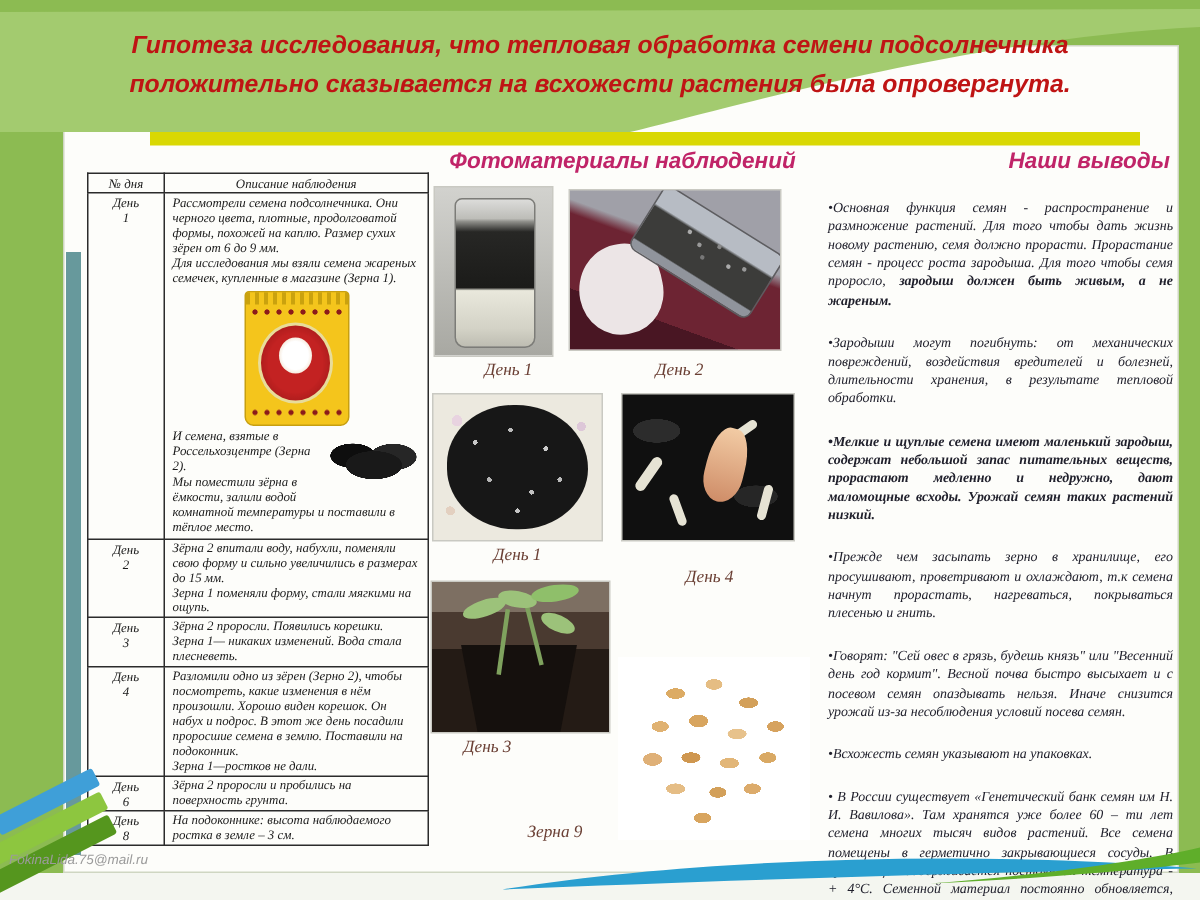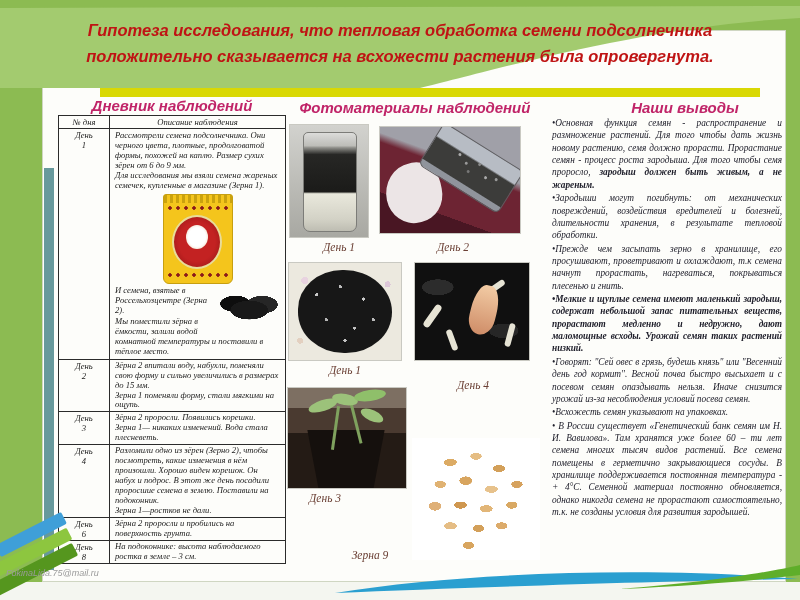--- a/index.html
+++ b/index.html
@@ -11,21 +11,21 @@
   .bottom-strip{position:absolute;left:0;top:582px;width:800px;height:18px;background:#f4f6f0;}
   
   .banner{position:absolute;left:0;top:0;width:800px;height:92px;}
   .banner-title{position:absolute;left:70px;top:18px;width:660px;text-align:center;
         color:#bf1414;font-weight:bold;font-size:16.5px;line-height:1.55;z-index:5;}
   .yellow-strip{position:absolute;left:100px;top:88px;width:660px;height:9px;background:#d9d803;z-index:4;}
   
   .sec-h{position:absolute;font-weight:bold;font-size:15px;color:#c02468;text-align:center;z-index:4;}
   #h-diary{left:58px;top:97px;width:228px;}
   #h-photos{left:298px;top:99px;width:234px;}
-  #h-concl{left:571px;top:99px;width:228px;}
+  #h-concl{left:552px;top:99px;width:228px;text-align:right;}
   
   .teal-bar{position:absolute;left:44px;top:168px;width:10px;height:402px;background:#67999c;z-index:3;}
   
   .diary{position:absolute;left:58px;top:115px;width:228px;z-index:3;}
   table{border-collapse:collapse;width:100%;font-family:"Liberation Serif","DejaVu Serif",serif;
         font-size:8.6px;color:#1a1a1a;}
   td,th{border:1px solid #2b2b2b;vertical-align:top;padding:1px 5px;}
   th{font-weight:normal;text-align:center;font-size:8.6px;padding:1px 2px;}
   .daycell{width:40px;text-align:center;}
   .desccell{line-height:1.16;}
@@ -123,21 +123,21 @@
         radial-gradient(ellipse 8px 5px at 52% 74%,#d3a05a 70%,transparent 71%),
         radial-gradient(ellipse 8px 5px at 70% 72%,#dcab6b 70%,transparent 71%),
         radial-gradient(ellipse 8px 5px at 44% 88%,#d8a55f 70%,transparent 71%);}
   #cap1{left:294px;top:241px;} #cap2{left:408px;top:241px;}
   #cap3{left:300px;top:364px;} #cap4{left:428px;top:364px;margin-top:15px;}
   #cap5{left:280px;top:492px;} #cap6{left:325px;top:549px;}
   
   .concl{position:absolute;left:552px;top:117px;width:230px;z-index:3;
        font-family:"Liberation Serif","DejaVu Serif",serif;font-size:9.3px;line-height:1.33;
        color:#20202c;text-align:justify;}
-  .bullet{margin:0 0 1px 0;}
+  .bullet{margin:16px 0 1px 0;}
   .bullet .b{font-weight:bold;}
   
   .watermark{position:absolute;left:6px;top:568px;font-size:9px;color:#9b9b9b;z-index:6;}
   .corner-leaf{position:absolute;left:-10px;top:520px;width:90px;height:80px;z-index:5;}
   .corner-leaf div{position:absolute;border-radius:2px;}
   .cl-blue{left:4px;top:8px;width:74px;height:13px;background:#3f9fd8;transform:rotate(-27deg);}
   .cl-lgreen{left:0px;top:26px;width:84px;height:13px;background:#8dc63f;transform:rotate(-27deg);}
   .cl-dgreen{left:-2px;top:43px;width:92px;height:14px;background:#55961e;transform:rotate(-27deg);}
   .swoosh{position:absolute;left:330px;top:563px;z-index:6;}
 </style>
@@ -151,21 +151,20 @@
 
   <div class="banner">
     <svg width="800" height="92" viewBox="0 0 800 92">
       <path d="M0,0 H800 V18 C640,26 480,74 420,88 L0,88 Z" fill="#a3cb6f"></path>
       <path d="M0,0 H800 V6 L0,8 Z" fill="#8cbb52"></path>
     </svg>
   </div>
   <div class="banner-title">Гипотеза исследования, что тепловая обработка семени подсолнечника положительно сказывается на всхожести растения была опровергнута.</div>
   <div class="yellow-strip"></div>
 
-  <div class="sec-h" id="h-diary">Дневник наблюдений</div>
   <div class="sec-h" id="h-photos">Фотоматериалы наблюдений</div>
   <div class="sec-h" id="h-concl">Наши выводы</div>
 
   <div class="teal-bar"></div>
 
   <div class="diary">
     <table>
       <tbody>
           <tr>
         <th class="daycell">№ дня</th>
@@ -266,22 +265,22 @@
   <div class="cap" id="cap1">День 1</div>
   <div class="cap" id="cap2">День 2</div>
   <div class="cap" id="cap3">День 1</div>
   <div class="cap" id="cap4">День 4</div>
   <div class="cap" id="cap5">День 3</div>
   <div class="cap" id="cap6">Зерна 9</div>
 
   <div class="concl">
     <div class="bullet"><span>•Основная функция семян - распространение и размножение растений. Для того чтобы дать жизнь новому растению, семя должно прорасти. Прорастание семян - процесс роста зародыша. Для того чтобы семя проросло, </span><span class="b">зародыш должен быть живым, а не жареным.</span></div>
     <div class="bullet"><span>•Зародыши могут погибнуть: от механических повреждений, воздействия вредителей и болезней, длительности хранения, в результате тепловой обработки.</span><span class="b"></span></div>
+    <div class="bullet"><span></span><span class="b">•Мелкие и щуплые семена имеют маленький зародыш, содержат небольшой запас питательных веществ, прорастают медленно и недружно, дают маломощные всходы. Урожай семян таких растений низкий.</span></div>
     <div class="bullet"><span>•Прежде чем засыпать зерно в хранилище, его просушивают, проветривают и охлаждают, т.к семена начнут прорастать, нагреваться, покрываться плесенью и гнить.</span><span class="b"></span></div>
-    <div class="bullet"><span></span><span class="b">•Мелкие и щуплые семена имеют маленький зародыш, содержат небольшой запас питательных веществ, прорастают медленно и недружно, дают маломощные всходы. Урожай семян таких растений низкий.</span></div>
     <div class="bullet"><span>•Говорят: "Сей овес в грязь, будешь князь" или "Весенний день год кормит". Весной почва быстро высыхает и с посевом семян опаздывать нельзя. Иначе снизится урожай из-за несоблюдения условий посева семян.</span><span class="b"></span></div>
     <div class="bullet"><span>•Всхожесть семян указывают на упаковках.</span><span class="b"></span></div>
     <div class="bullet"><span>• В России существует «Генетический банк семян им Н. И. Вавилова». Там хранятся уже более 60 – ти лет семена многих тысяч видов растений. Все семена помещены в герметично закрывающиеся сосуды. В хранилище поддерживается постоянная температура - + 4°С. Семенной материал постоянно обновляется, однако никогда семена не прорастают самостоятельно, т.к. не созданы условия для развития зародышей.</span><span class="b"></span></div>
   </div>
 
   <div class="corner-leaf">
     <div class="cl-blue"></div>
     <div class="cl-lgreen"></div>
     <div class="cl-dgreen"></div>
   </div>

